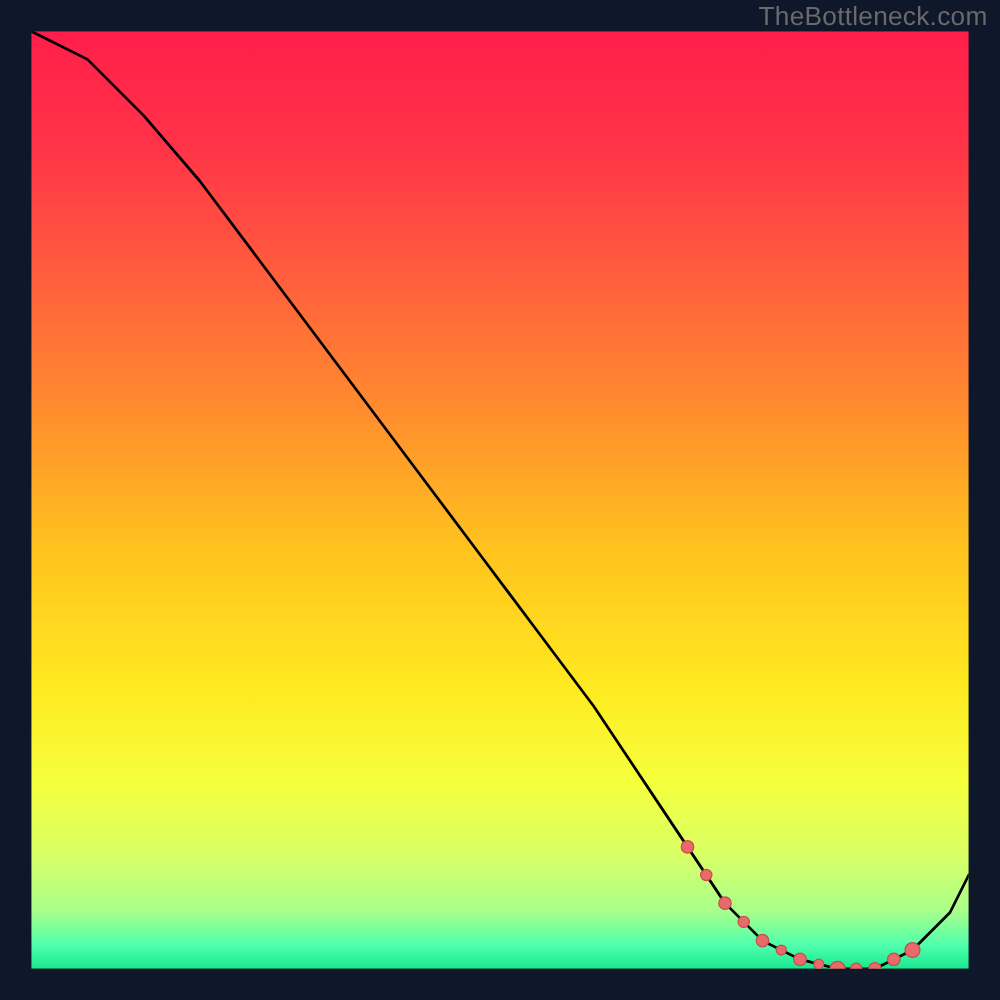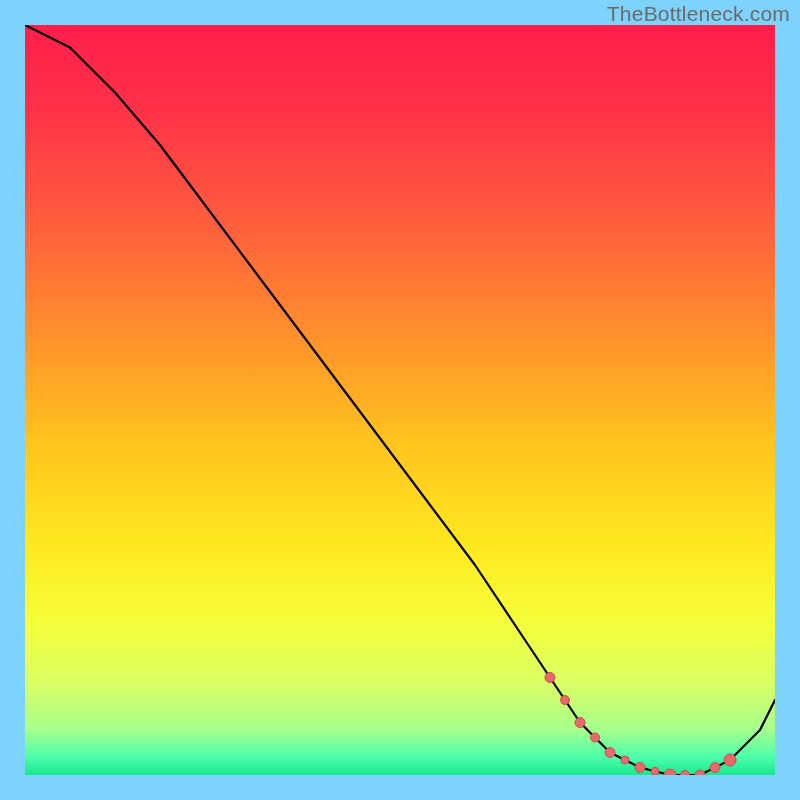--- a/index.html
+++ b/index.html
@@ -8,21 +8,21 @@
     width: 800px;
     height: 800px;
     background: #000000;
     overflow: hidden;
     font-family: Arial, Helvetica, sans-serif;
   }
   .stage {
     position: relative;
     width: 800px;
     height: 800px;
-    background: #7dd3fc;
+    background: #0f172a;
   }
   .plot {
     position: absolute;
     left: 25px;
     top: 25px;
     width: 750px;
     height: 750px;
   }
   .watermark {
     position: absolute;

